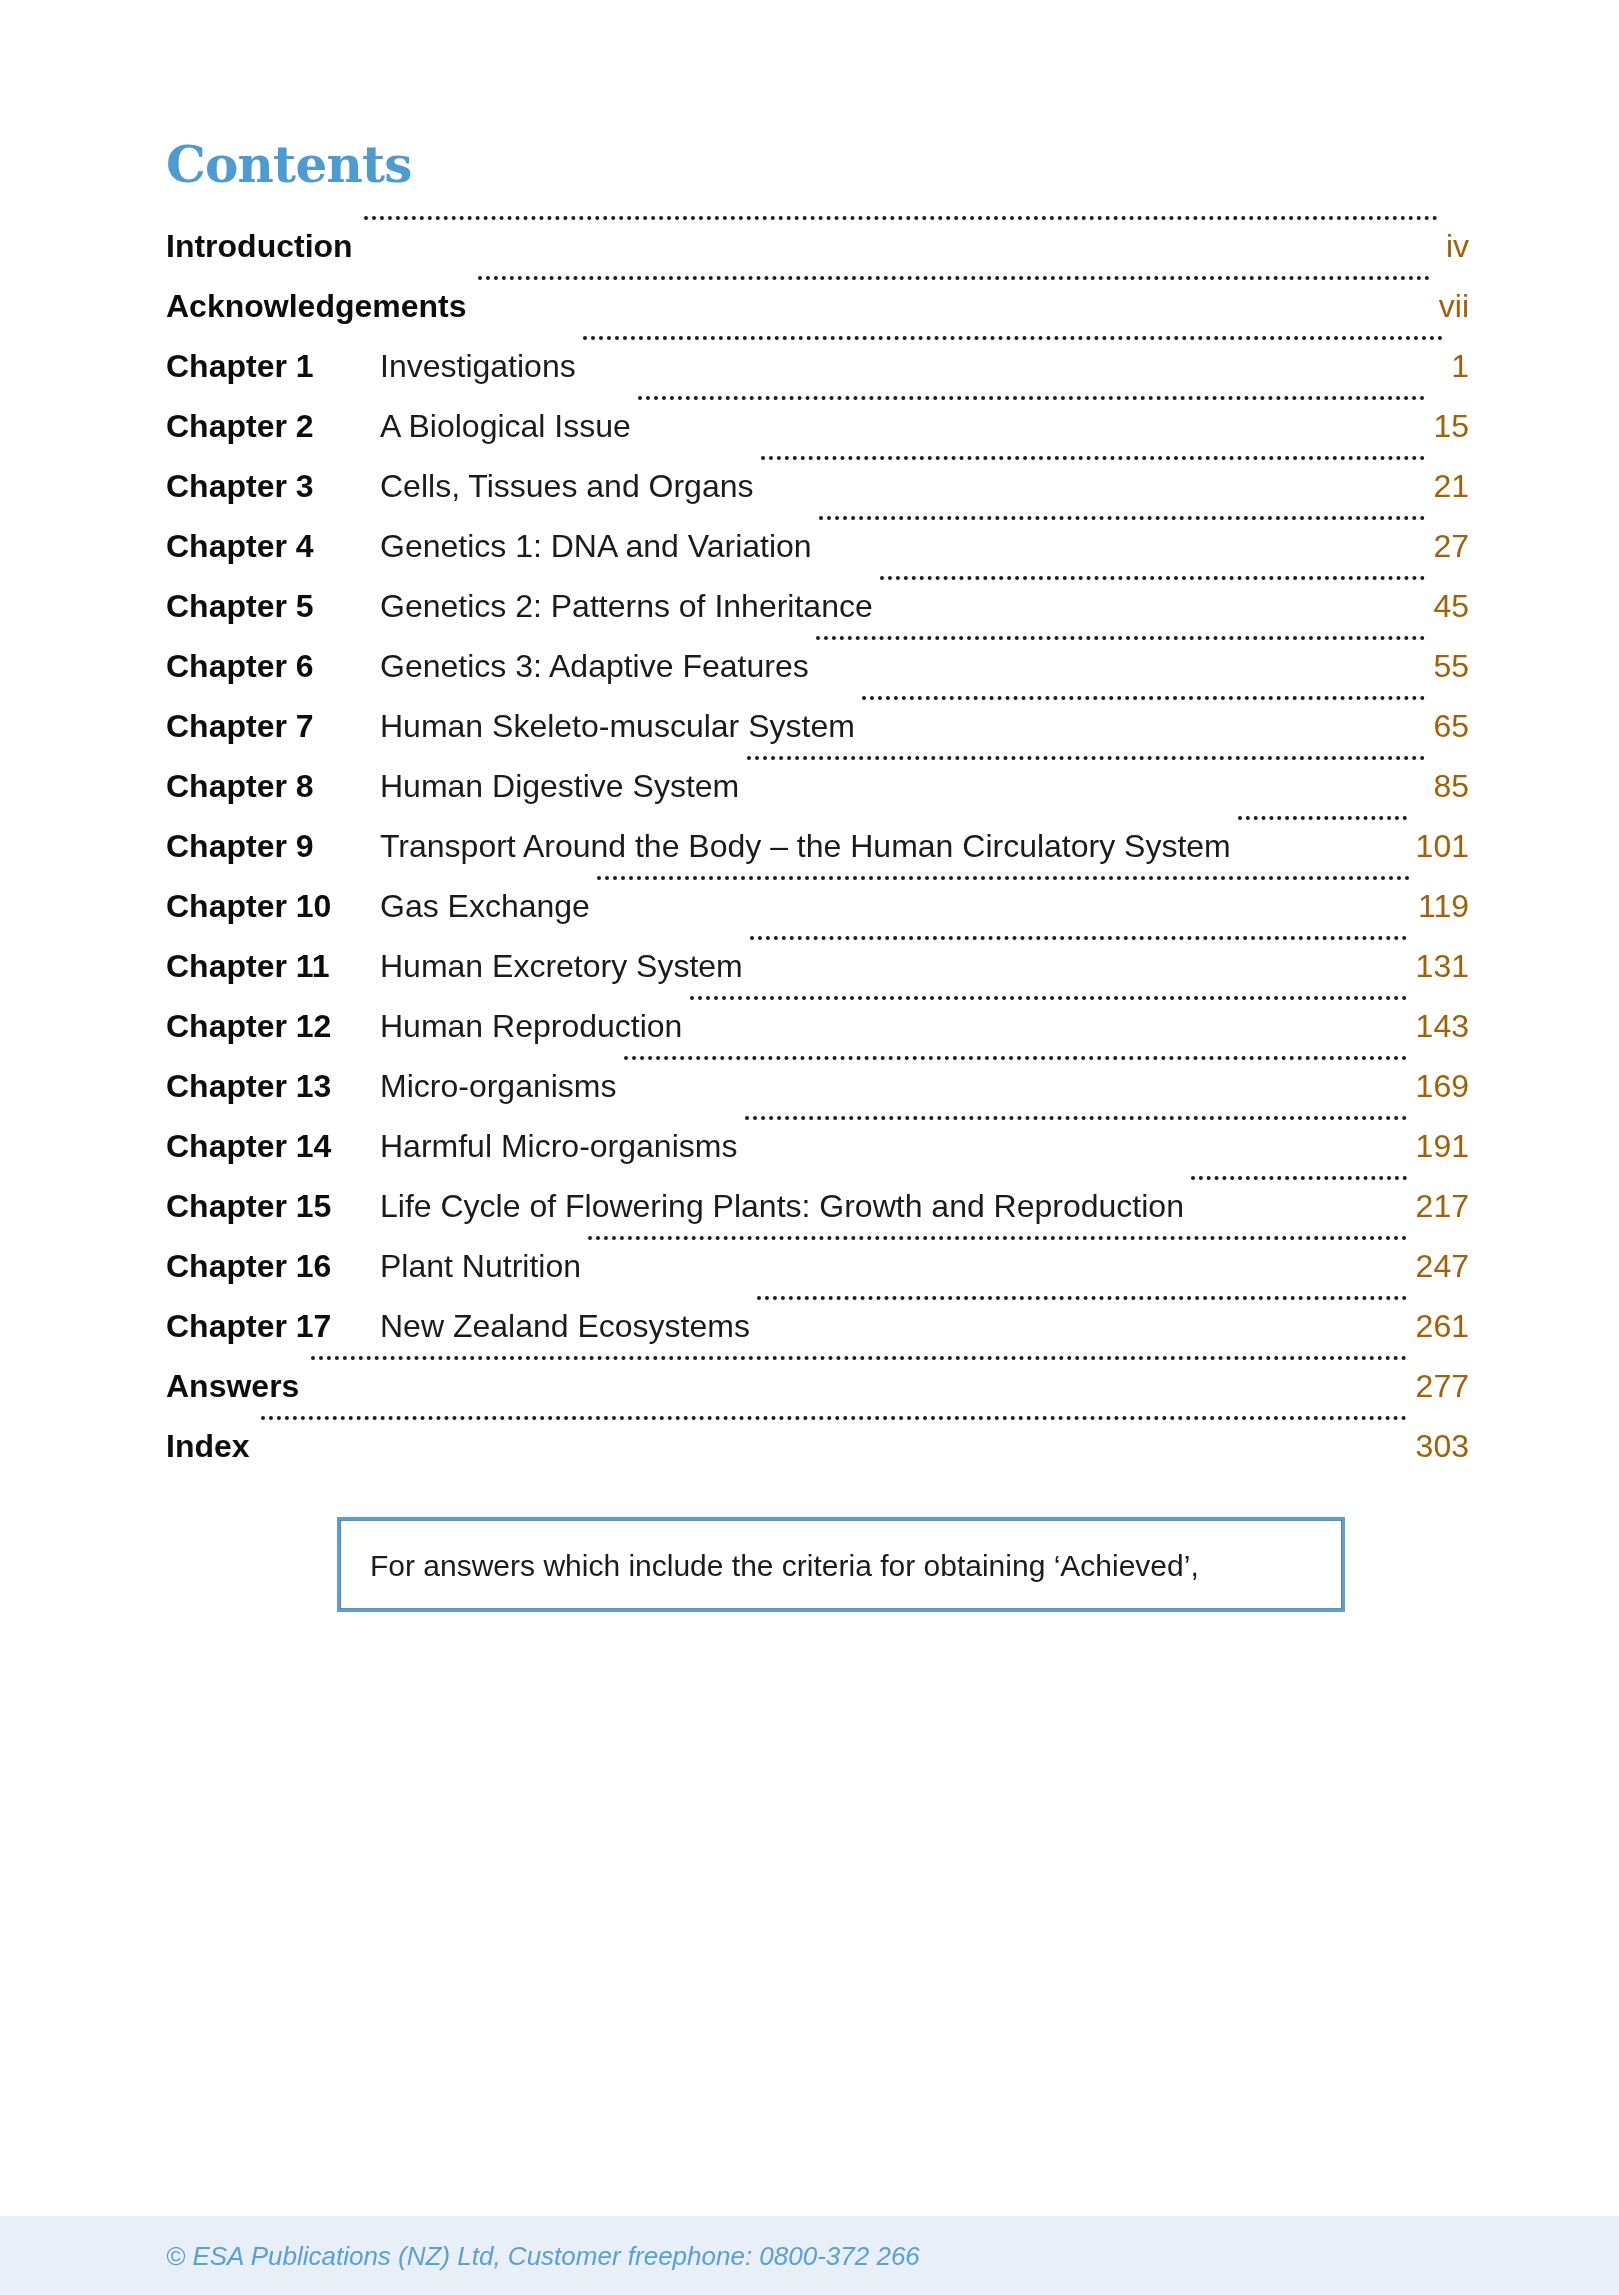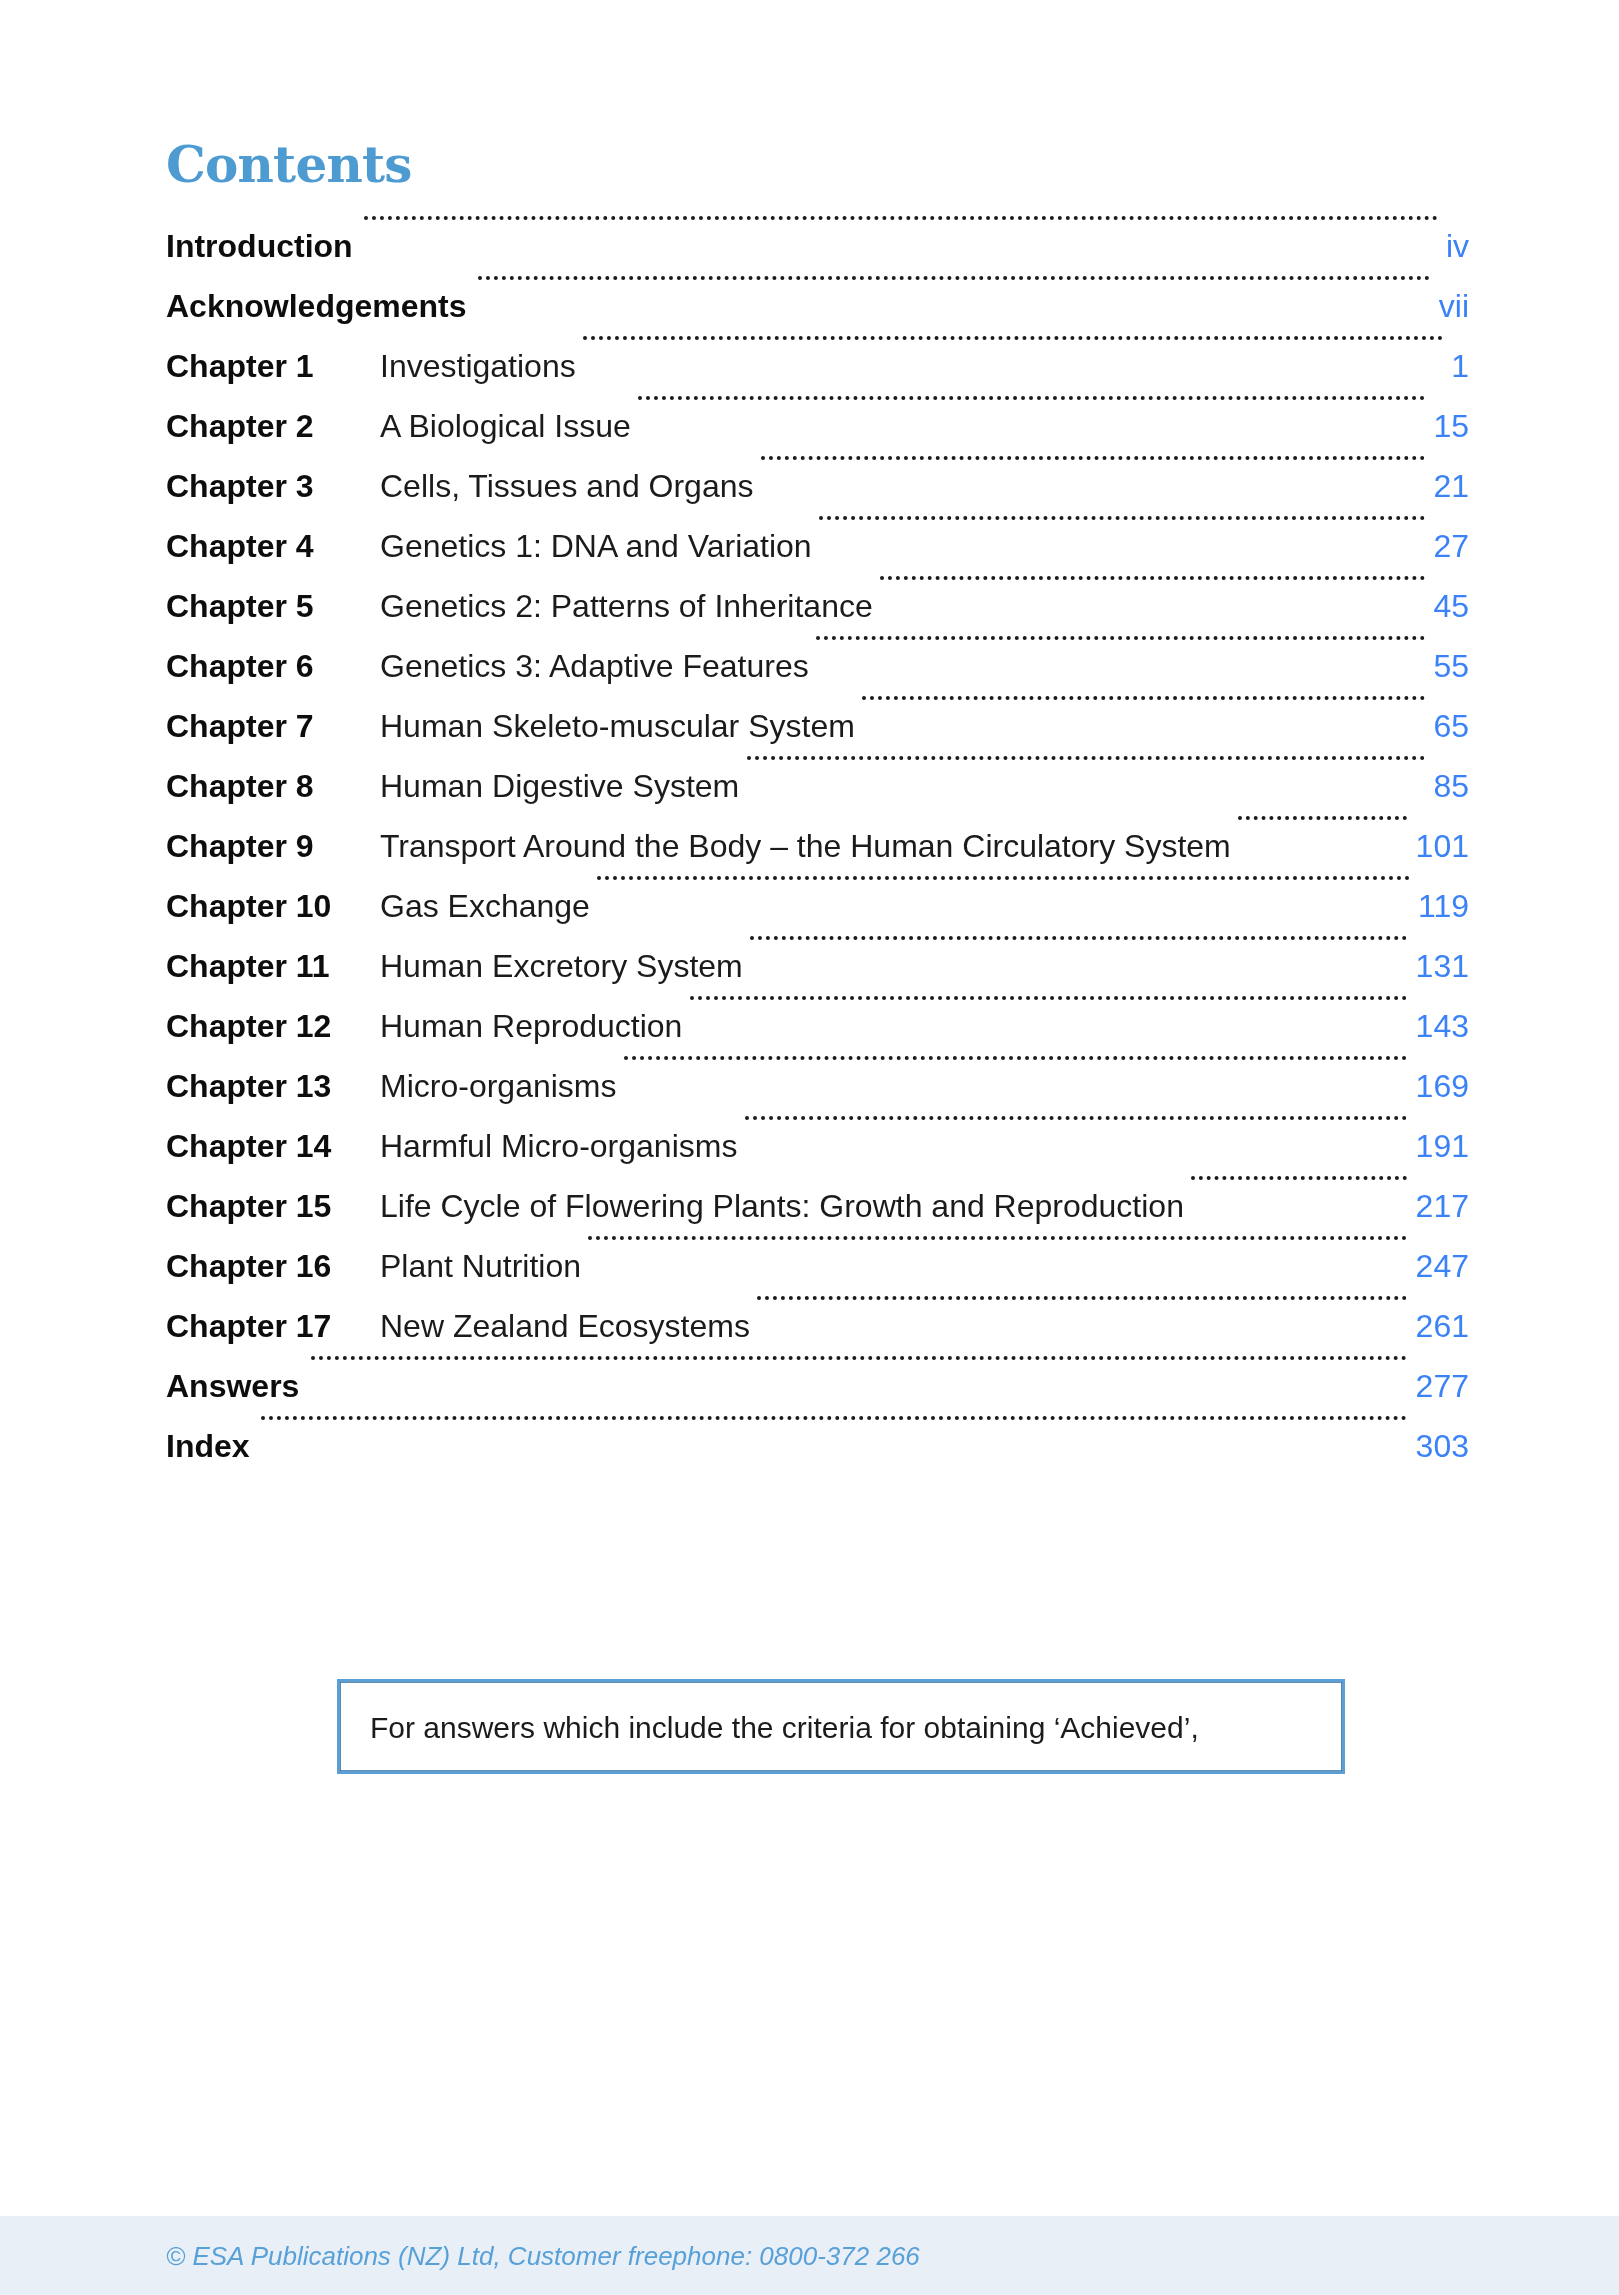--- a/index.html
+++ b/index.html
@@ -47,26 +47,26 @@
   }
   .row .t { color: #1b1b1b; }
   .row .dots {
     flex: 1 1 auto;
     border-bottom: 4.2px dotted #1b1b1b;
     margin: 0 8.3px 0 7.5px;
     align-self: baseline;
     height: 0;
   }
   .row.simple .dots { margin-left: 11.6px; }
-  .row .pg { color: #3b82f6; }
+  .row .pg { color: #a16207; }
 
   .note-box {
     position: absolute;
     left: 337px;
-    top: 1679px;
+    top: 1517px;
     width: 1008px;
     box-sizing: border-box;
     border: 3.3px solid #5b9fd4;
     box-shadow: inset 0 0 0 0.8px #34689a;
     padding: 21.6px 30px 20px 30px;
     font-size: 30px;
     line-height: 47px;
     color: #1b1b1b;
     background: #ffffff;
   }

